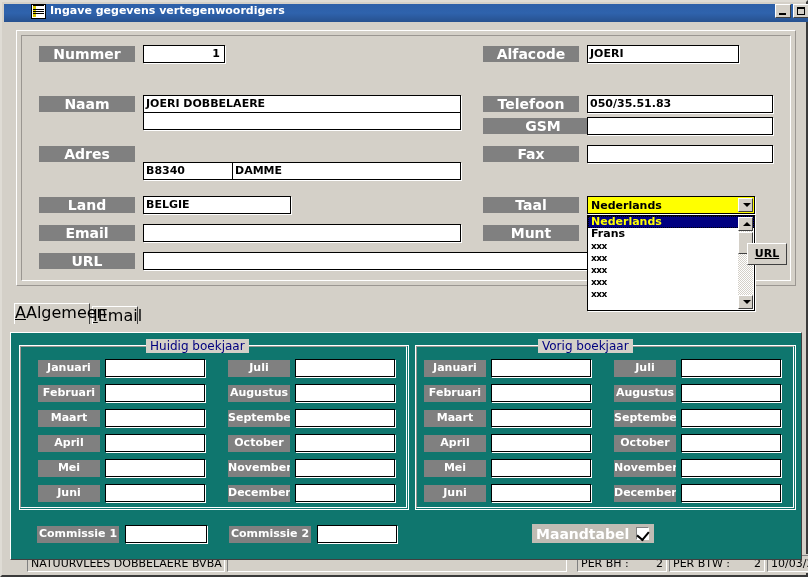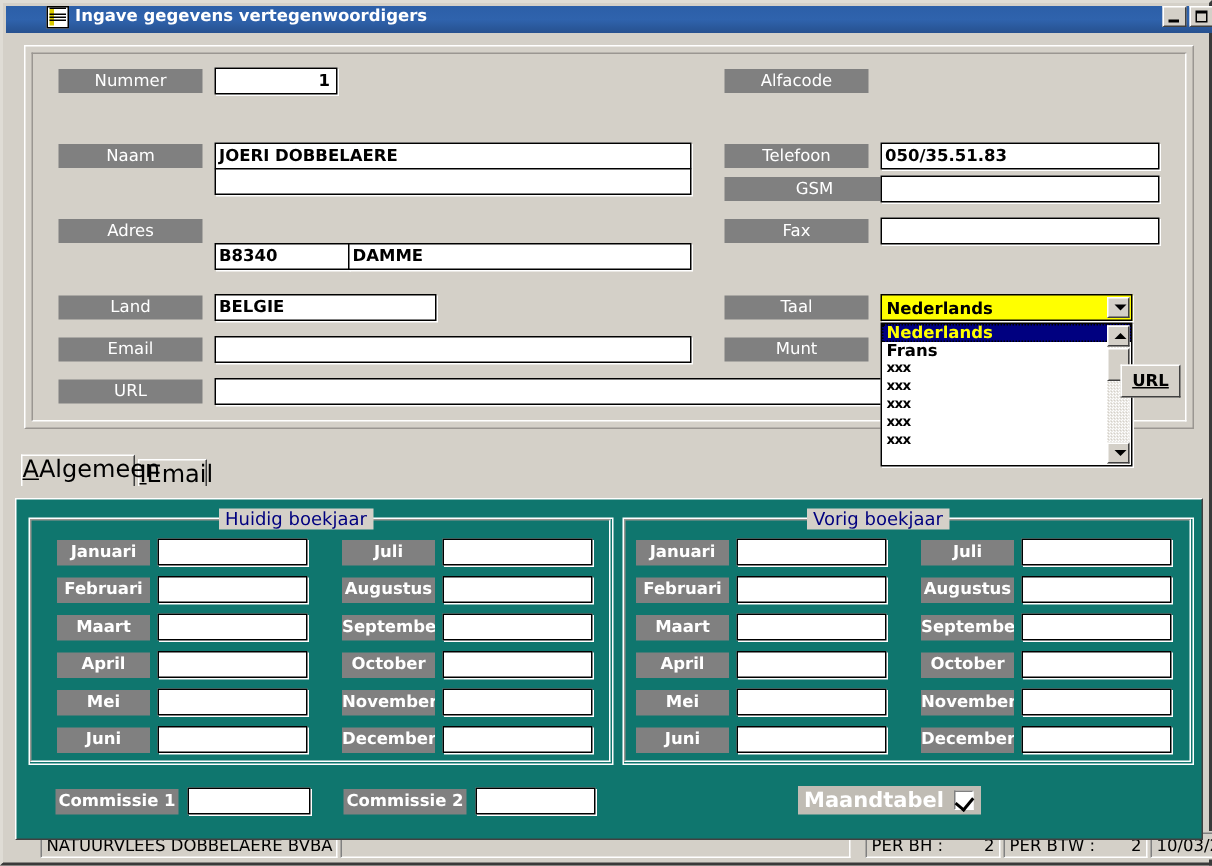--- a/index.html
+++ b/index.html
@@ -42,21 +42,21 @@
   
   #topgroup{position:absolute;left:14px;top:28px;width:780px;height:256px;
             background:#d4d0c8;
             border-left:1px solid #fff;border-top:1px solid #fff;
             border-right:1px solid #9a9691;border-bottom:1px solid #9a9691;
             box-sizing:border-box;}
   #topgroup .inner{position:absolute;left:4px;top:4px;right:4px;bottom:4px;
             border-left:1px solid #9a9691;border-top:1px solid #9a9691;
             border-right:1px solid #fff;border-bottom:1px solid #fff;box-sizing:border-box;}
 
-  .lbl{position:absolute;background:#808080;color:#fff;font-weight:normal;font-size:11px;
+  .lbl{position:absolute;background:#808080;color:#fff;font-weight:bold;font-size:14px;
        text-align:center;line-height:16px;height:16px;white-space:nowrap;overflow:hidden;}
   .fld{position:absolute;background:#fff;box-sizing:border-box;
        border:1px solid #000;border-right-color:#000;border-bottom-color:#000;
        box-shadow:1px 1px 0 0 #fff;
        font-size:11px;font-weight:bold;color:#000;line-height:16px;height:18px;
        padding:0 2px;white-space:nowrap;overflow:hidden;}
   .fld.rt{text-align:right;padding-right:4px;}
 
   
   #combo{position:absolute;background:#ffff00;border:1px solid #000;box-sizing:border-box;
@@ -178,20 +178,21 @@
     <div class="lbl" style="left:22px;top:166px;width:96px;">Land</div>
     <div class="fld" style="left:126px;top:165px;width:148px;">BELGIE</div>
 
     <div class="lbl" style="left:22px;top:194px;width:96px;">Email</div>
     <div class="fld" style="left:126px;top:193px;width:318px;"></div>
 
     <div class="lbl" style="left:22px;top:222px;width:96px;">URL</div>
     <div class="fld" style="left:126px;top:221px;width:590px;"></div>
 
     <div class="lbl" style="left:466px;top:15px;width:96px;">Alfacode</div>
+    <div class="fld" style="left:570px;top:14px;width:152px;">JOERI</div>
 
     <div class="lbl" style="left:466px;top:65px;width:96px;">Telefoon</div>
     <div class="fld" style="left:570px;top:64px;width:186px;">050/35.51.83</div>
 
     <div class="lbl" style="left:466px;top:87px;width:96px;padding-left:12px;">GSM</div>
     <div class="fld" style="left:570px;top:86px;width:186px;"></div>
 
     <div class="lbl" style="left:466px;top:115px;width:96px;">Fax</div>
     <div class="fld" style="left:570px;top:114px;width:186px;"></div>
 

